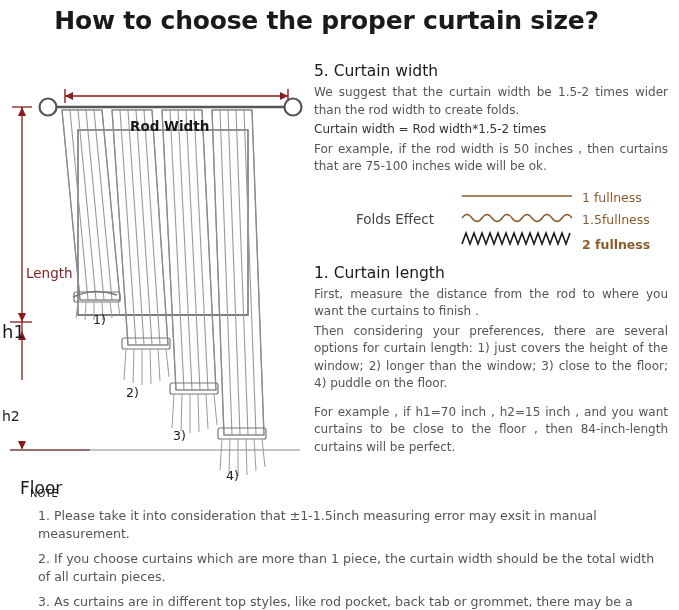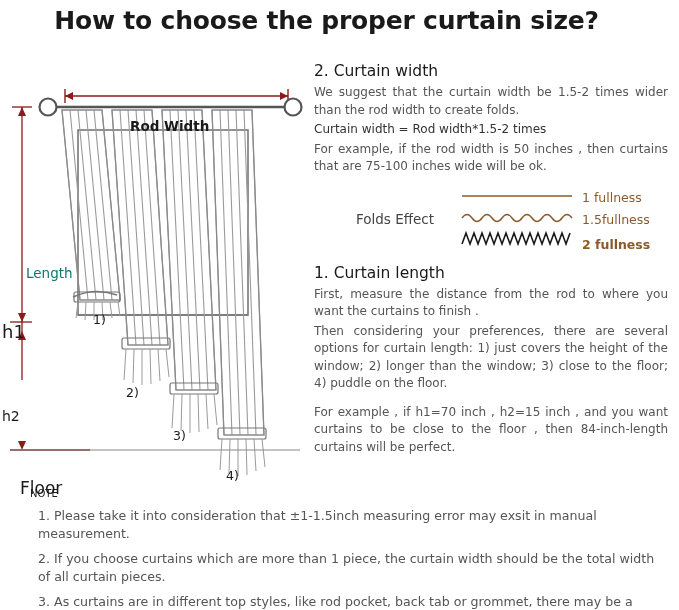--- a/index.html
+++ b/index.html
@@ -48,21 +48,21 @@
     left: 130px;
     top: 68px;
     font-size: 13.5px;
     font-weight: bold;
     color: #1a1a1a;
   }
   .lbl-length {
     left: 26px;
     top: 215px;
     font-size: 13.5px;
-    color: #0f766e;
+    color: #7f1d1d;
   }
   .lbl-h1 {
     left: 2px;
     top: 271px;
     font-size: 18px;
     color: #1a1a1a;
   }
   .lbl-h2 {
     left: 2px;
     top: 358px;
@@ -227,21 +227,21 @@
 
     <div class="cnum" style="left:93px; top:262px;">1)</div>
     <div class="cnum" style="left:126px; top:335px;">2)</div>
     <div class="cnum" style="left:173px; top:378px;">3)</div>
     <div class="cnum" style="left:226px; top:418px;">4)</div>
   </div>
 
   <div id="right">
 
     <div>
-      <p class="sec-head">2. Curtain width</p>
+      <p class="sec-head">5. Curtain width</p>
       <p class="para">We suggest that the curtain width be 1.5-2 times wider than the rod width to create folds.</p>
       <p class="para dark">Curtain width = Rod width*1.5-2 times</p>
       <p class="para">For example, if the rod width is 50 inches , then curtains that are 75-100 inches wide will be ok.</p>
     </div>
 
     <div id="folds">
       <div class="folds-label">Folds Effect</div>
       <svg width="362" height="78" viewBox="0 0 362 78" style="position:absolute;left:0;top:0;">
         <line x1="148" y1="14" x2="258" y2="14" stroke="#8b5a2b" stroke-width="1.5"></line>
         <path d="M148,36 q5,-7 10,0 t10,0 t10,0 t10,0 t10,0 t10,0 t10,0 t10,0 t10,0 t10,0 t10,0" fill="none" stroke="#8b5a2b" stroke-width="1.4"></path>

